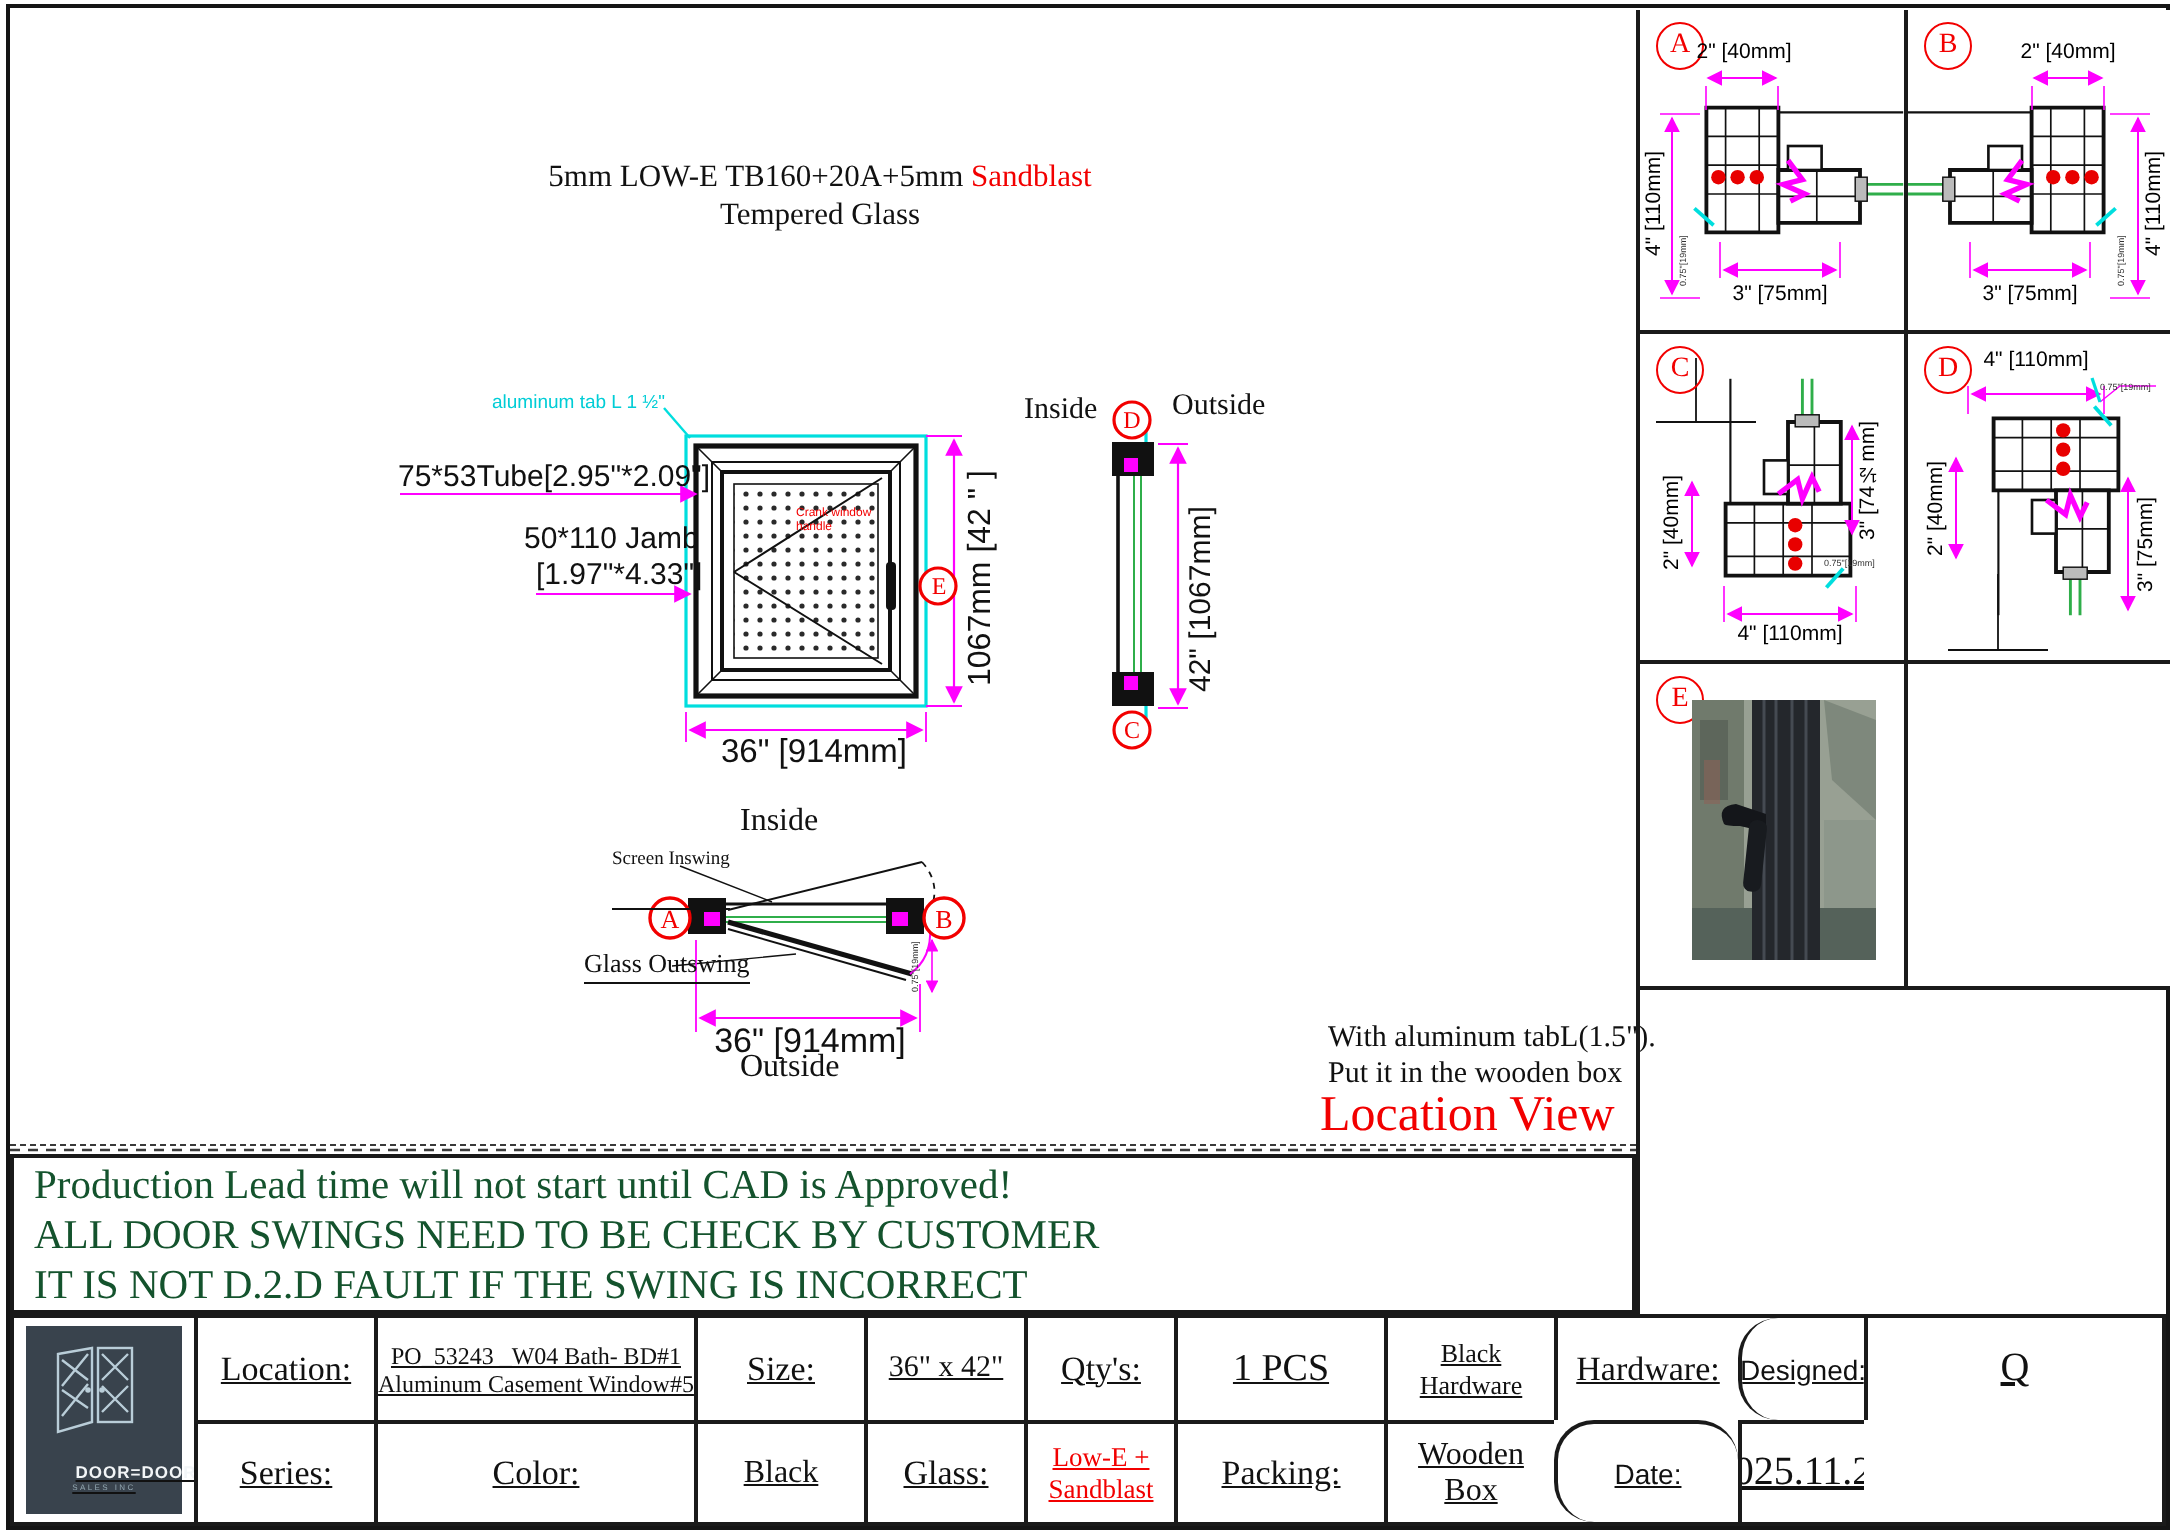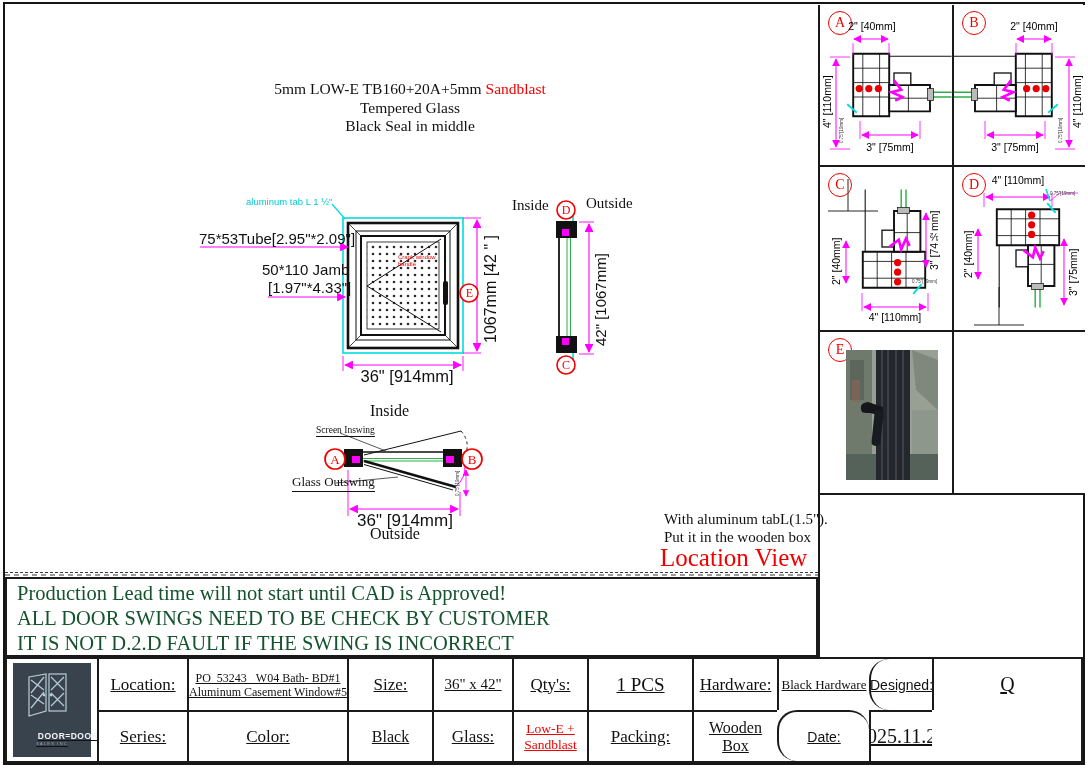--- a/index.html
+++ b/index.html
@@ -142,21 +142,20 @@
       <circle cx="335" cy="459" r="10" fill="#fff" stroke="#f20000" stroke-width="1.7"></circle>
       <circle cx="472" cy="459" r="10" fill="#fff" stroke="#f20000" stroke-width="1.7"></circle>
     </g>
 
     <path d="M5,575 H818" stroke="#3a3a3a" stroke-width="1.2" stroke-dasharray="5,4"></path>
   </svg>
 
   <div class="abs center" style="left:230px;top:80px;width:360px;font-size:15.5px;line-height:18.5px">
     <div><span>5mm LOW-E TB160+20A+5mm </span><span class="red">Sandblast</span></div>
     <div>Tempered  Glass</div>
-    <div>Black Seal in middle</div>
   </div>
 
   <div class="abs sans" style="left:246px;top:196px;font-size:9.5px;color:#00cdd6">aluminum tab L 1 ½"</div>
   <div class="abs sans" style="left:199px;top:230px;font-size:15px">75*53Tube[2.95"*2.09"]</div>
   <div class="abs sans" style="left:262px;top:261px;font-size:15px">50*110 Jamb</div>
   <div class="abs sans" style="left:268px;top:279px;font-size:15px">[1.97"*4.33"]</div>
   <div class="abs sans" style="left:398px;top:254px;font-size:6px;line-height:7px;color:#f20000;width:60px">
     <div>Crank window</div>
     <div>handle</div>
   </div>
@@ -164,21 +163,21 @@
   <div class="abs vtext sans" style="left:482px;top:222px;height:134px;font-size:16px">1067mm [42 " ]</div>
   <div class="abs sans center" style="left:352px;top:367px;width:110px;font-size:16.5px">36" [914mm]</div>
 
   <div class="abs" style="left:512px;top:197px;font-size:15px">Inside</div>
   <div class="abs" style="left:586px;top:195px;font-size:15px">Outside</div>
   <div class="abs center" style="left:558px;top:203px;width:16px;font-size:12px;color:#f20000">D</div>
   <div class="abs center" style="left:558px;top:358px;width:16px;font-size:12px;color:#f20000">C</div>
   <div class="abs vtext sans" style="left:592px;top:240px;height:120px;font-size:15px">42" [1067mm]</div>
 
   <div class="abs" style="left:370px;top:402px;font-size:16px">Inside</div>
-  <div class="abs" style="left:316px;top:425px;font-size:9.5px;border-bottom:0.8px solid #111;padding-bottom:1px">Screen Inswing</div>
+  <div class="abs" style="left:306px;top:425px;font-size:9.5px;border-bottom:0.8px solid #111;padding-bottom:19px">Screen Inswing</div>
   <div class="abs" style="left:292px;top:474px;font-size:13px;border-bottom:0.8px solid #111;padding-bottom:1px">Glass Outswing</div>
   <div class="abs center" style="left:327px;top:452px;width:16px;font-size:13px;color:#f20000">A</div>
   <div class="abs center" style="left:464px;top:452px;width:16px;font-size:13px;color:#f20000">B</div>
   <div class="abs vtext tiny" style="left:455px;top:471px;height:25px">0.75"[19mm]</div>
   <div class="abs sans center" style="left:349px;top:511px;width:112px;font-size:17px">36" [914mm]</div>
   <div class="abs" style="left:370px;top:525px;font-size:16px">Outside</div>
 
   <div class="abs" style="left:664px;top:511px;font-size:15px">With aluminum tabL(1.5").</div>
   <div class="abs" style="left:664px;top:529px;font-size:15px">Put it in the wooden box</div>
   <div class="abs red" style="left:660px;top:544px;font-size:25px">Location View</div>
@@ -304,22 +303,22 @@
       </div>
     </div>
 
     <div class="cell lab">Location:</div>
     <div class="cell prewrap" style="font-size:12px;line-height:14px">PO_53243 _W04 Bath- BD#1
 Aluminum Casement Window#5</div>
     <div class="cell lab">Size:</div>
     <div class="cell" style="font-size:15px">36" x 42"</div>
     <div class="cell lab">Qty's:</div>
     <div class="cell" style="font-size:19px">1 PCS</div>
+    <div class="cell" style="font-size:13px">Black Hardware</div>
     <div class="cell lab">Hardware:</div>
-    <div class="cell" style="font-size:13px">Black Hardware</div>
     <div class="cell lab-sans">Designed:</div>
     <div class="cell" style="font-size:20px">Q</div>
 
     <div class="cell lab r2">Series:</div>
     <div class="cell lab r2">Color:</div>
     <div class="cell r2" style="font-size:16px">Black</div>
     <div class="cell lab r2">Glass:</div>
     <div class="cell r2 red" style="font-size:13.5px">Low-E + Sandblast</div>
     <div class="cell lab r2">Packing:</div>
     <div class="cell r2" style="font-size:16px">Wooden Box</div>

